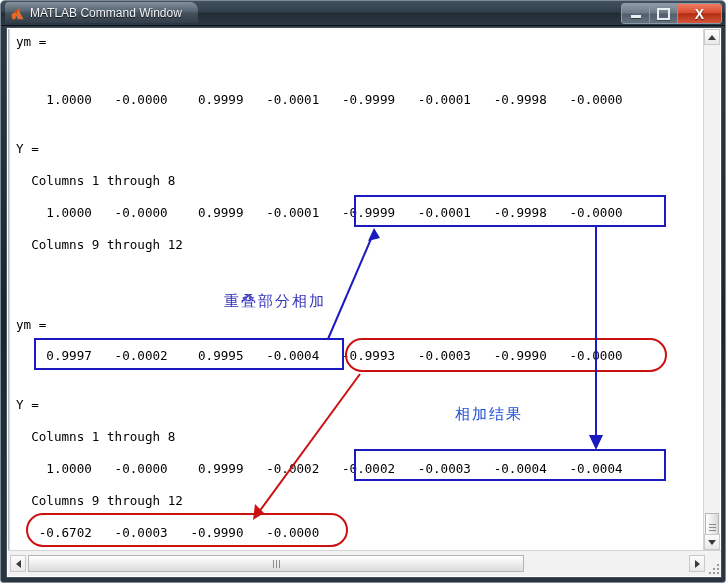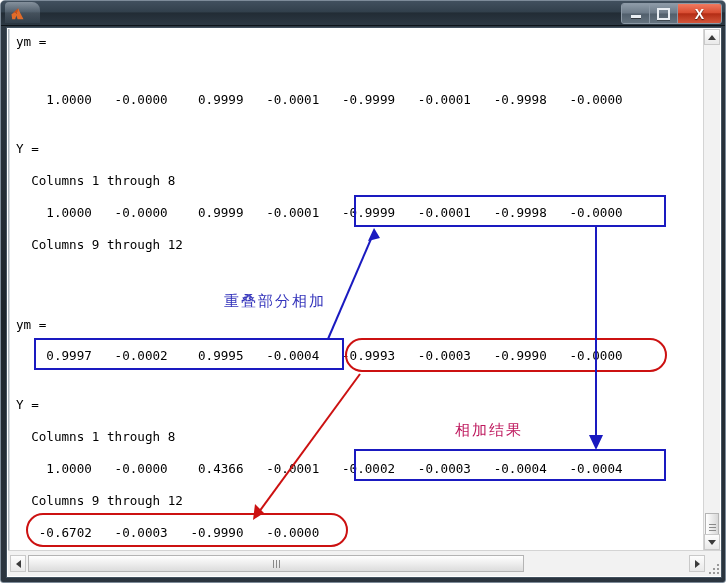--- a/index.html
+++ b/index.html
@@ -288,20 +288,21 @@
 <div class="window">
 
   <div class="titlebar">
     <div class="title-tab">
       <span class="matlab-icon">
         <svg width="13" height="13" viewBox="0 0 13 13">
           <path d="M0.5 7.2 L4 5 L5.6 7.0 L7.2 1.2 L9.5 6.4 L12.5 12.2 L6.6 12.2 L5.3 8.6 L4.2 12.2 L1.2 12.2 Z" fill="#e06b2a"></path>
           <path d="M7.2 1.2 L5.6 7.0 L4 5 L0.5 7.2 Z" fill="#cf4d12"></path>
         </svg>
       </span>
+      <span class="title-text">MATLAB Command Window</span>
     </div>
 
     <div class="winbtns">
       <div class="winbtn">
         <span class="glyph-min"></span>
       </div>
       <div class="winbtn">
         <span class="glyph-max"></span>
       </div>
       <div class="winbtn close">
@@ -318,30 +319,30 @@
       <div class="line" style="left: 8px; top: 6px;">ym =</div>
         <div class="line" style="left: 8px; top: 64px;">    1.0000   -0.0000    0.9999   -0.0001   -0.9999   -0.0001   -0.9998   -0.0000</div>
         <div class="line" style="left: 8px; top: 113px;">Y =</div>
         <div class="line" style="left: 8px; top: 145px;">  Columns 1 through 8</div>
         <div class="line" style="left: 8px; top: 177px;">    1.0000   -0.0000    0.9999   -0.0001   -0.9999   -0.0001   -0.9998   -0.0000</div>
         <div class="line" style="left: 8px; top: 209px;">  Columns 9 through 12</div>
         <div class="line" style="left: 8px; top: 289px;">ym =</div>
         <div class="line" style="left: 8px; top: 320px;">    0.9997   -0.0002    0.9995   -0.0004   -0.9993   -0.0003   -0.9990   -0.0000</div>
         <div class="line" style="left: 8px; top: 369px;">Y =</div>
         <div class="line" style="left: 8px; top: 401px;">  Columns 1 through 8</div>
-        <div class="line" style="left: 8px; top: 433px;">    1.0000   -0.0000    0.4366   -0.0001   -0.0002   -0.0003   -0.0004   -0.0004</div>
+        <div class="line" style="left: 8px; top: 433px;">    1.0000   -0.0000    0.9999   -0.0002   -0.0002   -0.0003   -0.0004   -0.0004</div>
         <div class="line" style="left: 8px; top: 465px;">  Columns 9 through 12</div>
         <div class="line" style="left: 8px; top: 497px;">   -0.6702   -0.0003   -0.9990   -0.0000</div>
         <div class="anno-box box-blue" style="left: 346px; top: 166px; width: 312px; height: 32px;"></div>
         <div class="anno-box box-blue" style="left: 26px; top: 309px; width: 310px; height: 32px;"></div>
         <div class="anno-box box-red-round" style="left: 337px; top: 309px; width: 322px; height: 34px;"></div>
         <div class="anno-box box-blue" style="left: 346px; top: 420px; width: 312px; height: 32px;"></div>
         <div class="anno-box box-red-round" style="left: 18px; top: 484px; width: 322px; height: 34px;"></div>
         <div class="cn-label" style="left: 216px; top: 263px; color: rgb(51, 51, 187);">重叠部分相加</div>
-        <div class="cn-label" style="left: 447px; top: 392px; color: #be185d;">相加结果</div>
+        <div class="cn-label" style="left: 447px; top: 376px; color: #1d4ed8;">相加结果</div>
         <svg class="anno-svg">
 
         <line x1="320" y1="310" x2="366" y2="203" stroke="#1a1ac0" stroke-width="2"></line>
         <path d="M366 199 L360 212 L372 209 Z" fill="#1a1ac0"></path>
 
         <line x1="588" y1="198" x2="588" y2="417" stroke="#1a1ac0" stroke-width="2"></line>
         <path d="M588 421 L581 406 L595 406 Z" fill="#1a1ac0"></path>
 
         <line x1="352" y1="345" x2="248" y2="487" stroke="#cc1111" stroke-width="2"></line>
         <path d="M245 491 L247 475 L256 484 Z" fill="#cc1111"></path>

